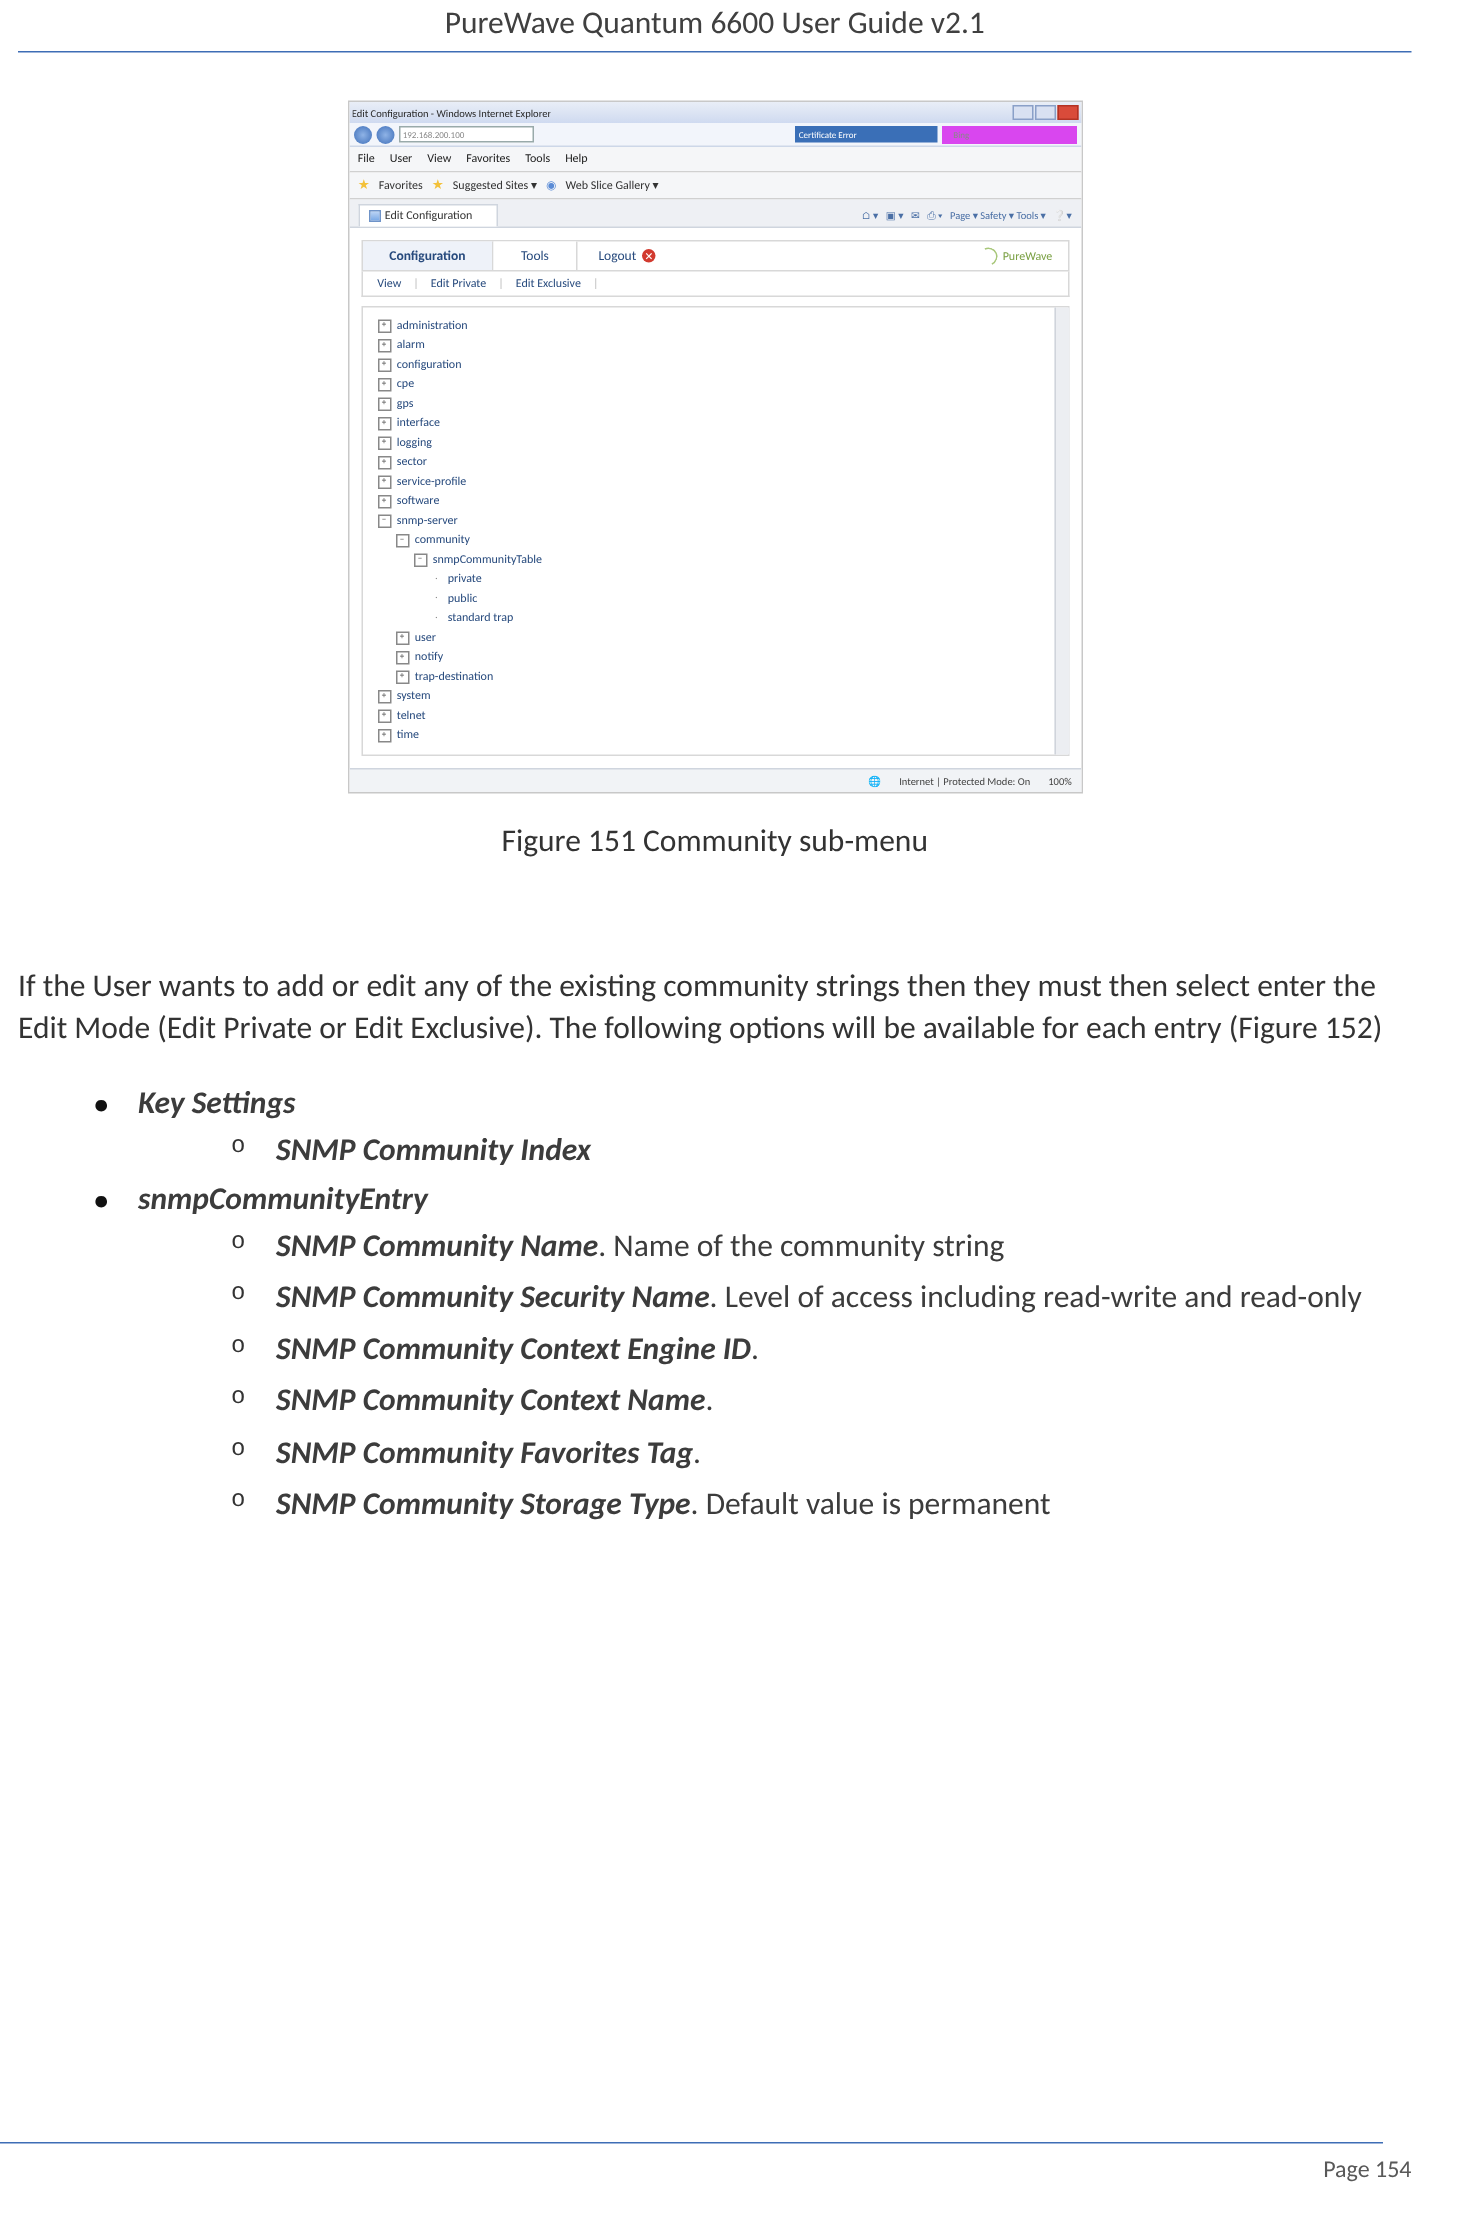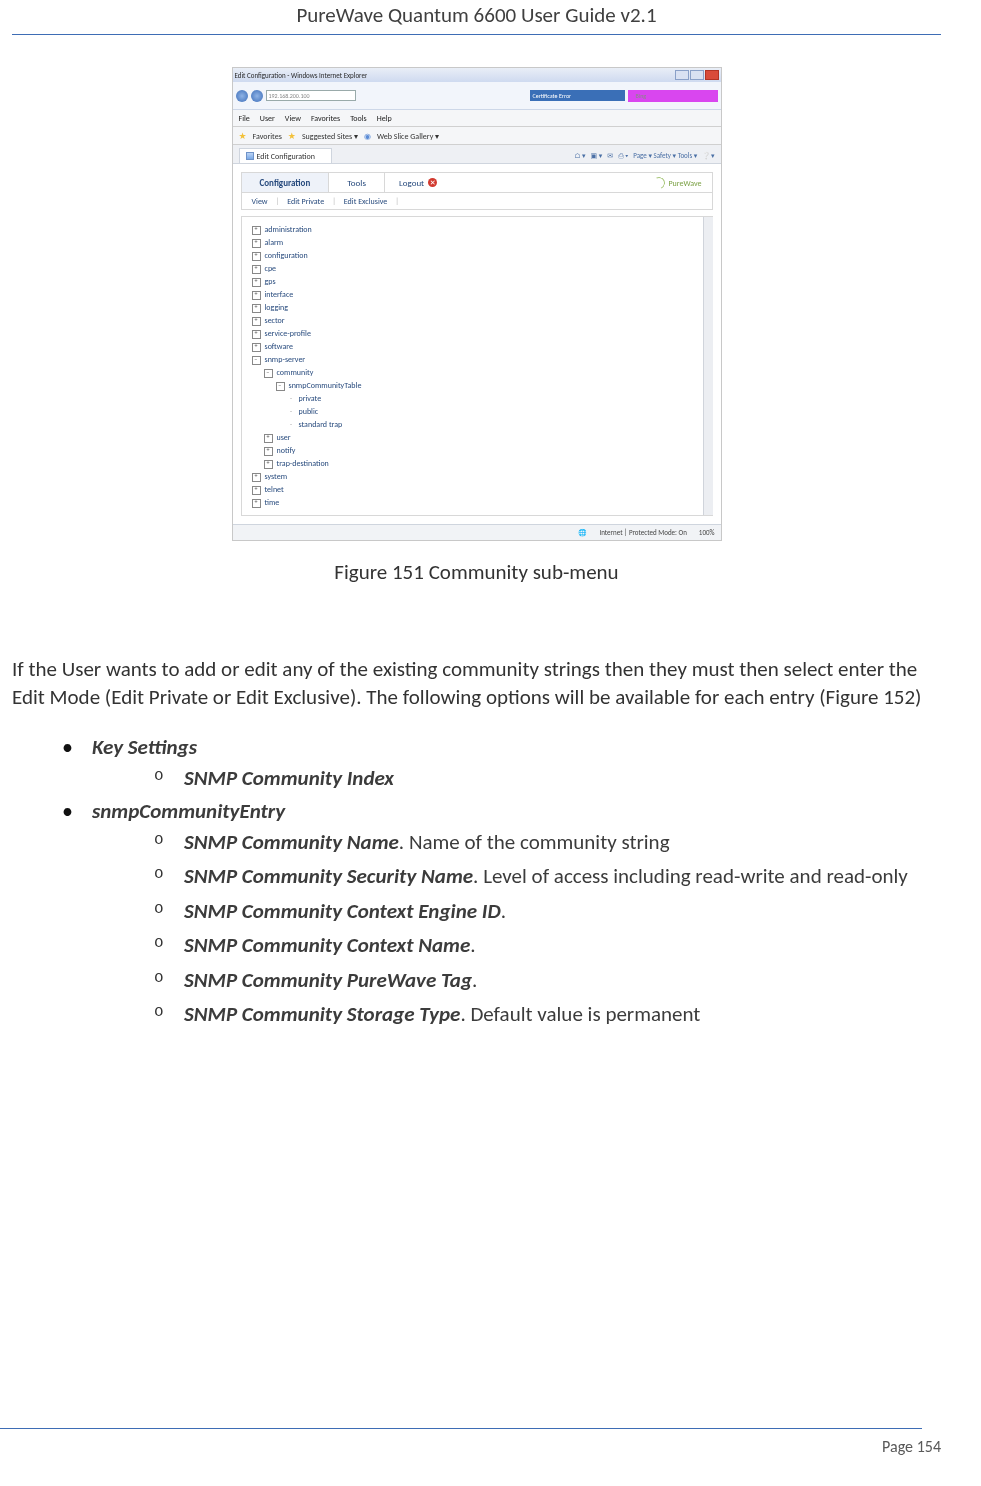--- a/index.html
+++ b/index.html
@@ -15,21 +15,21 @@
   .figure-wrap { text-align:center; margin-top:32px; }
   .shot {
     width:490px; margin:0 auto; border:1px solid #c8c8c8; background:#fff;
     font-size:8px; text-align:left; position:relative; overflow:hidden;
   }
   .win-top { height:14px; background:linear-gradient(#e9eef7,#cfdaf0); display:flex; align-items:center; justify-content:space-between; padding:0 2px; }
   .win-top .wt-left { color:#2a2a2a; font-size:7px; white-space:nowrap; overflow:hidden; }
   .win-buttons { display:flex; gap:1px; }
   .wb { width:14px; height:10px; background:#d9e1f2; border:1px solid #8aa0c8; }
   .wb.close { background:#d94b3a; border-color:#b33324; }
-  .addr-row { height:28px; background:#f2f5fb; display:flex; align-items:center; gap:3px; padding:0 3px; border-bottom:1px solid #cdd7e8; }
+  .addr-row { height:16px; background:#f2f5fb; display:flex; align-items:center; gap:3px; padding:0 3px; border-bottom:1px solid #cdd7e8; }
   .nav-circ { width:12px; height:12px; border-radius:50%; background:radial-gradient(#8fb3e6,#3c6db8); }
   .addrbox { flex:0 0 90px; height:11px; border:1px solid #9aa; background:#fff; color:#888; font-size:6px; display:flex; align-items:center; padding-left:2px; white-space:nowrap; overflow:hidden; }
   .cert-chunk { height:12px; display:flex; align-items:center; gap:3px; margin-left:auto; }
   .cert { width:95px; height:11px; background:#3a6fb7; color:#fff; font-size:6px; display:flex; align-items:center; padding-left:3px; }
   .searchbox { flex:0 0 90px; height:11px; border:6px solid #d946ef; background:#000000; color:#888; font-size:6px; display:flex; align-items:center; padding-left:2px; }
   .menubar { display:flex; gap:10px; padding:3px 6px; background:#f5f6f8; color:#222; font-size:8px; border-bottom:1px solid #d0d0d0; }
   .favbar { display:flex; align-items:center; gap:6px; padding:3px 6px; background:#f5f6f8; color:#333; border-bottom:1px solid #d0d0d0; }
   .star { color:#f3c13a; font-size:9px; }
   .globe { color:#5a8bd6; font-size:8px; }
   .tabbar { display:flex; align-items:center; padding:3px 6px 0 6px; background:#eef0f4; border-bottom:1px solid #cfd5de; }
@@ -217,21 +217,21 @@
       <li><span class="term">SNMP Community Index</span></li>
     </ul>
   </li>
   <li>
     <span class="hdg">snmpCommunityEntry</span>
     <ul class="sub-list">
       <li><span class="term">SNMP Community Name</span><span>. Name of the community string</span></li>
       <li><span class="term">SNMP Community Security Name</span><span>. Level of access including read-write and read-only</span></li>
       <li><span class="term">SNMP Community Context Engine ID</span><span>.</span></li>
       <li><span class="term">SNMP Community Context Name</span><span>.</span></li>
-      <li><span class="term">SNMP Community PureWave Tag</span><span>.</span></li>
+      <li><span class="term">SNMP Community Favorites Tag</span><span>.</span></li>
       <li><span class="term">SNMP Community Storage Type</span><span>. Default value is permanent</span></li>
     </ul>
   </li>
 </ul>
 
 <div class="page-footer">
   <hr class="rule">
   <span>Page 154</span>
 </div>
 

